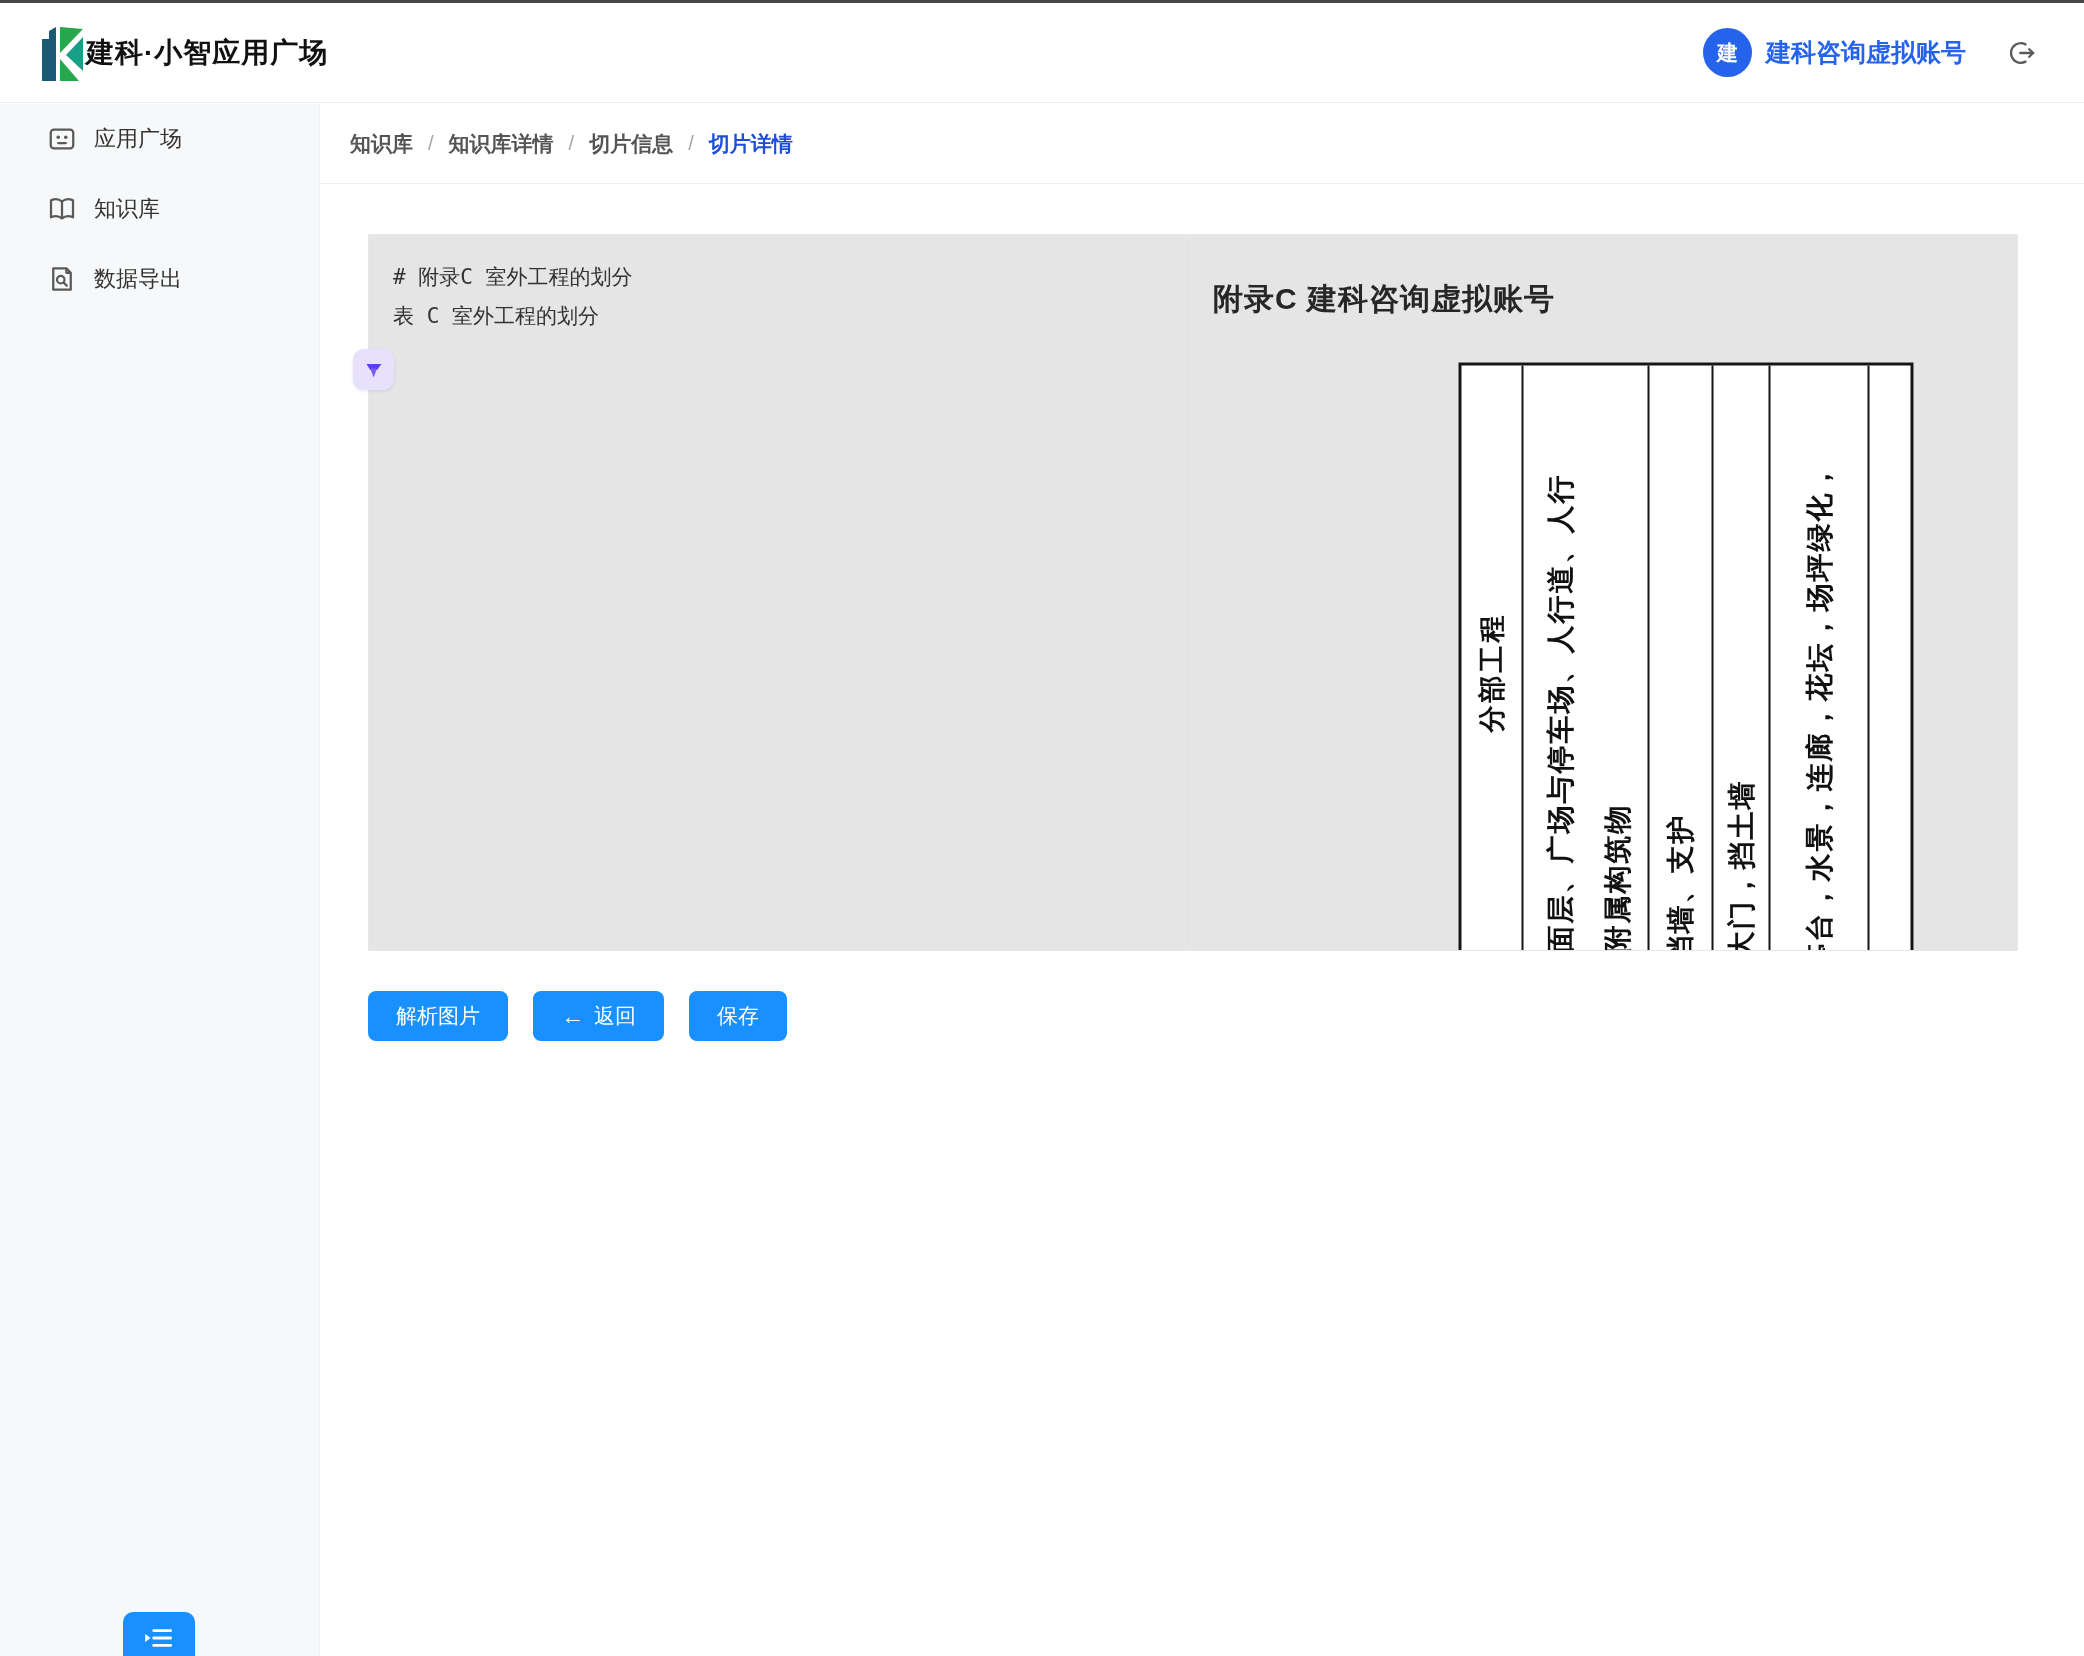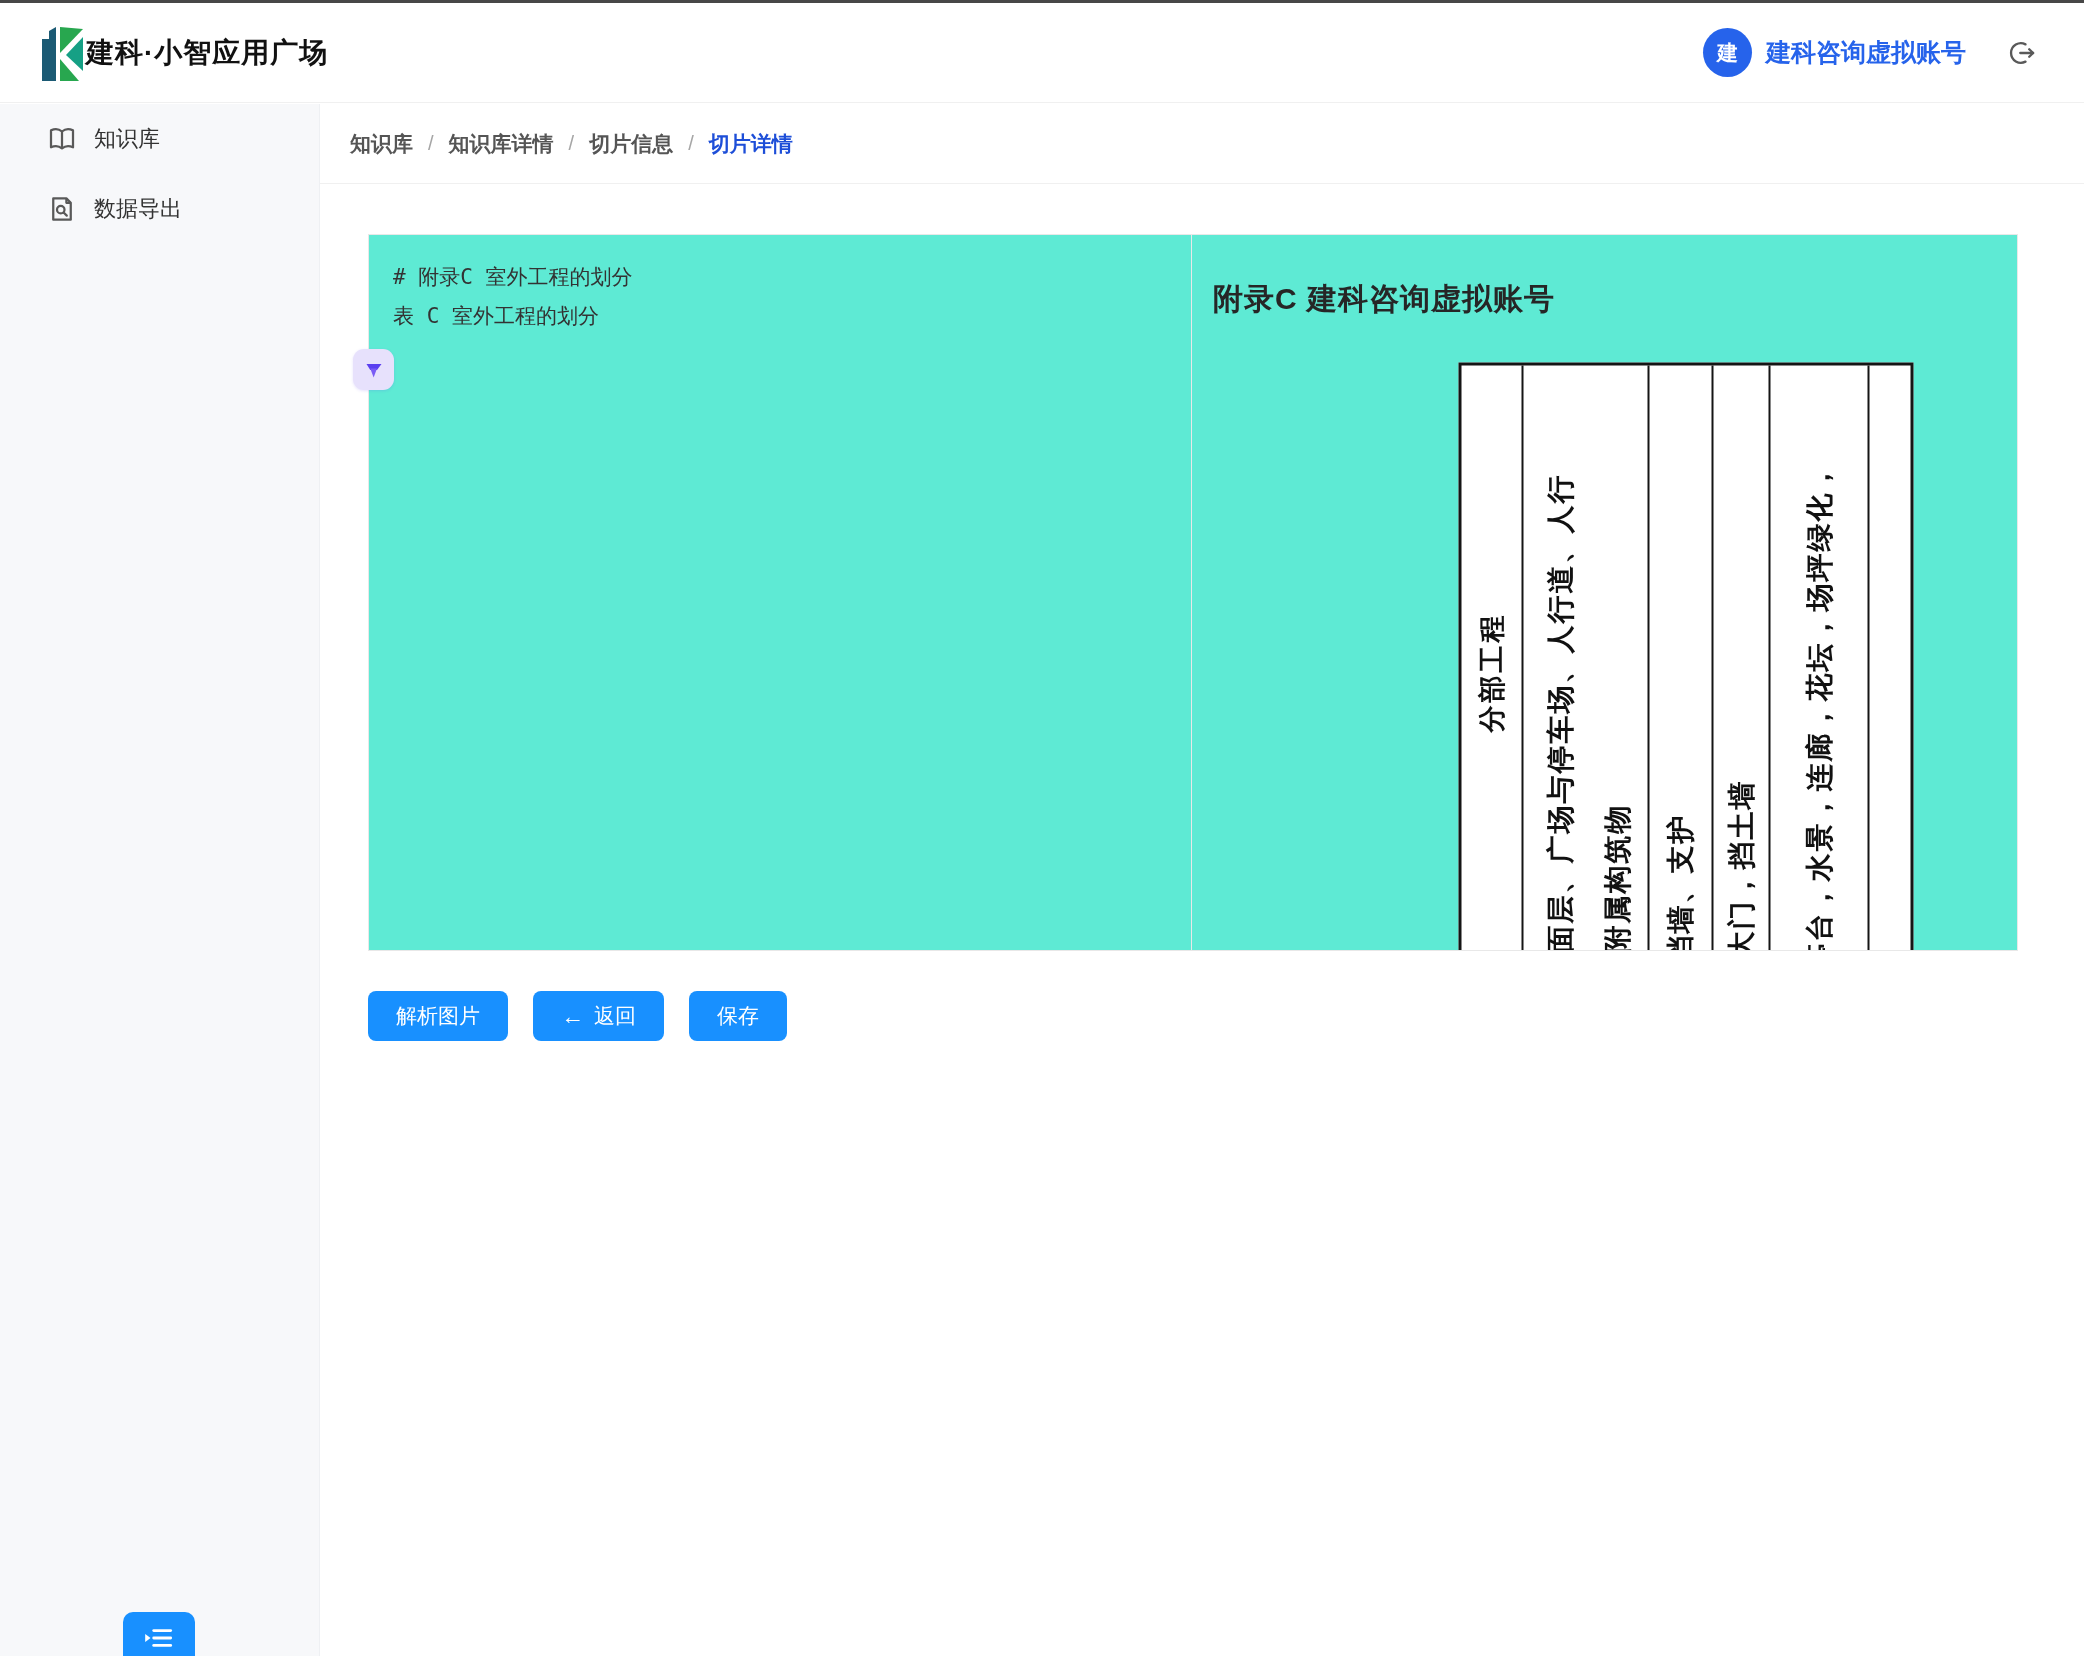--- a/index.html
+++ b/index.html
@@ -33,21 +33,21 @@
   
   .main { position:absolute; left:320px; top:104px; width:1764px; height:1552px; background:#fff; }
   .breadcrumb-bar { height:80px; border-bottom:1px solid #f0f0f0; display:flex;
                     align-items:center; padding-left:30px; }
   .crumb { font-size:21px; font-weight:600; color:#555; cursor:pointer; }
   .crumb.current { color:#1d4ed8; cursor:default; }
   .crumb-sep { font-size:20px; color:#a6a6a6; margin:0 15px; font-weight:400; }
 
   .content { padding:50px 0 0 48px; }
   .panel-container { width:1650px; height:717px; border:1px solid #e8e8e8; display:flex;
-                     background:#5eead4; }
+                     background:#e5e5e5; }
 
   
   .editor-pane { width:823px; border-right:1px solid #e8e8e8; padding:23px 24px;
                  font-family:"DejaVu Sans Mono", monospace; font-size:21px;
                  line-height:38.5px; color:#333; cursor:text; }
   .caret { display:inline-block; width:2.5px; height:27px; background:#1a1a1a;
            vertical-align:-6px; margin-right:2px; }
 
   
   .preview-pane { flex:1; position:relative; overflow:hidden; }
@@ -104,20 +104,29 @@
     <span class="account-name">建科咨询虚拟账号</span>
     <svg class="logout" width="28" height="28" viewBox="0 0 24 24">
       <path d="M15,4.6 A8.4,8.4 0 1 0 15,19.4" fill="none" stroke="#595959" stroke-width="2" stroke-linecap="round"></path>
       <line x1="10.5" y1="12" x2="21.5" y2="12" stroke="#595959" stroke-width="2" stroke-linecap="round"></line>
       <polyline points="18.2,8.8 21.5,12 18.2,15.2" fill="none" stroke="#595959" stroke-width="2" stroke-linecap="round" stroke-linejoin="round"></polyline>
     </svg>
   </div>
 </header>
 
 <aside class="sidebar">
+  <div class="side-item">
+    <svg width="30" height="30" viewBox="0 0 24 24">
+      <rect x="3" y="4.5" width="18" height="15" rx="2.5" fill="none" stroke="#595959" stroke-width="1.8"></rect>
+      <circle cx="9" cy="10.5" r="1.4" fill="#595959"></circle>
+      <circle cx="15" cy="10.5" r="1.4" fill="#595959"></circle>
+      <line x1="9" y1="15.3" x2="15" y2="15.3" stroke="#595959" stroke-width="1.8" stroke-linecap="round"></line>
+    </svg>
+    <span class="lbl">应用广场</span>
+  </div>
   <div class="side-item">
     <svg width="30" height="30" viewBox="0 0 24 24">
       <path d="M12,6 C9.5,3.9 5.8,3.9 3.2,5.1 L3.2,18.6 C5.8,17.4 9.5,17.4 12,19.5 C14.5,17.4 18.2,17.4 20.8,18.6 L20.8,5.1 C18.2,3.9 14.5,3.9 12,6 Z" fill="none" stroke="#595959" stroke-width="1.8" stroke-linejoin="round"></path>
       <line x1="12" y1="6.2" x2="12" y2="19.2" stroke="#595959" stroke-width="1.8"></line>
     </svg>
     <span class="lbl">知识库</span>
   </div>
   <div class="side-item">
     <svg width="30" height="30" viewBox="0 0 24 24">
       <path d="M5,3.5 H15.5 L19,7 V20.5 H5 Z" fill="none" stroke="#595959" stroke-width="1.8" stroke-linejoin="round"></path>

